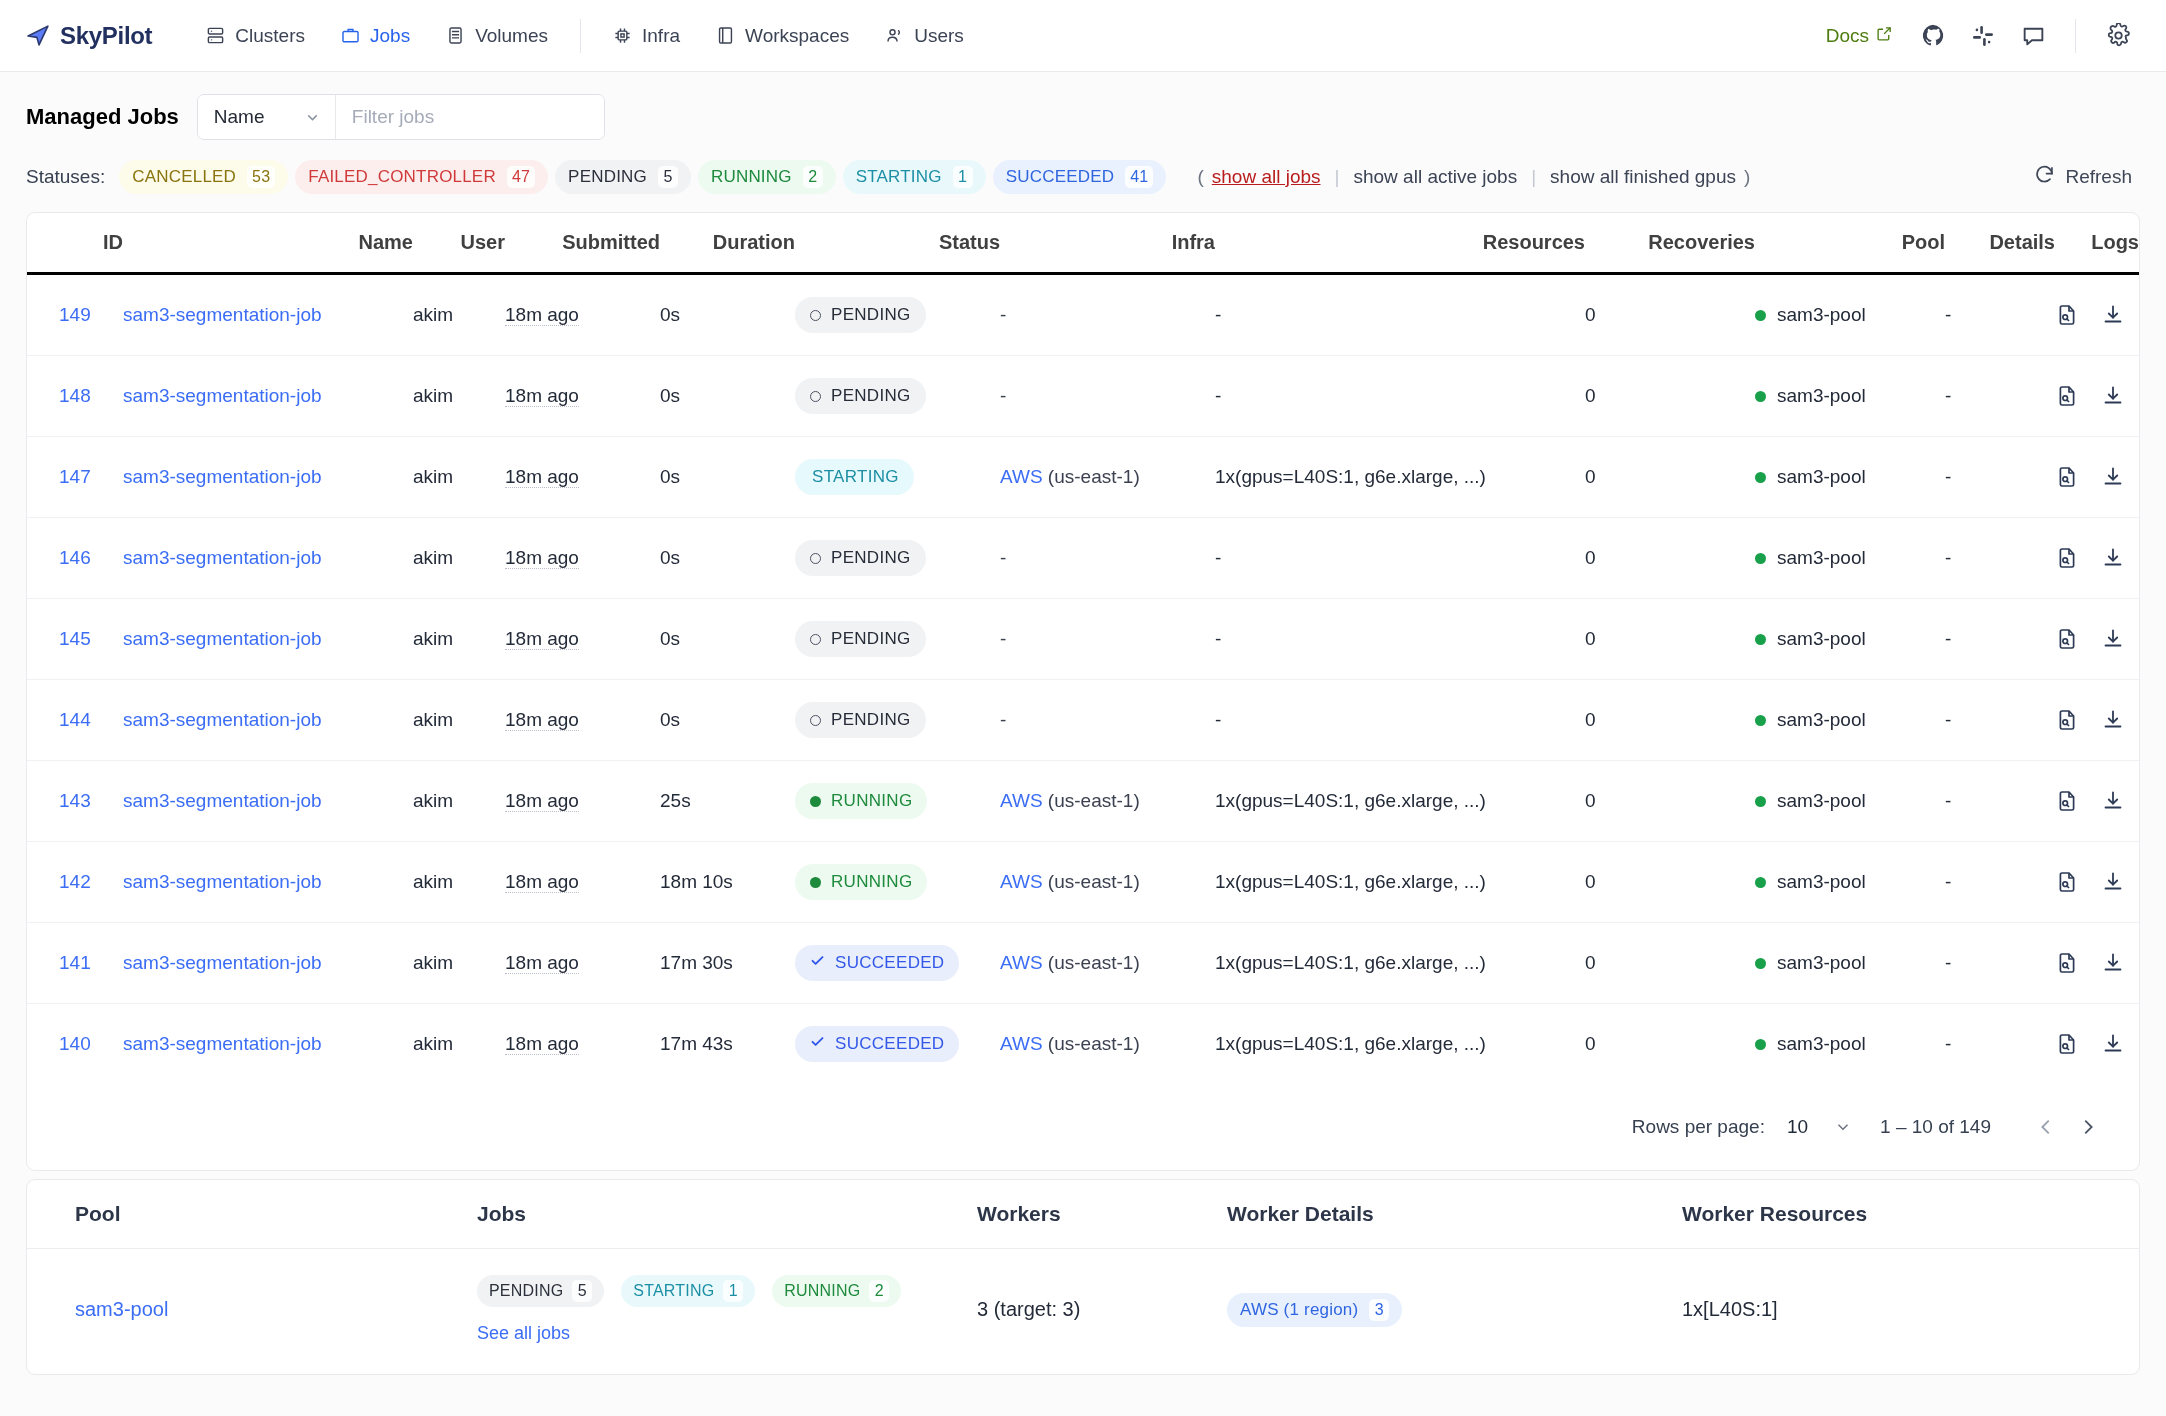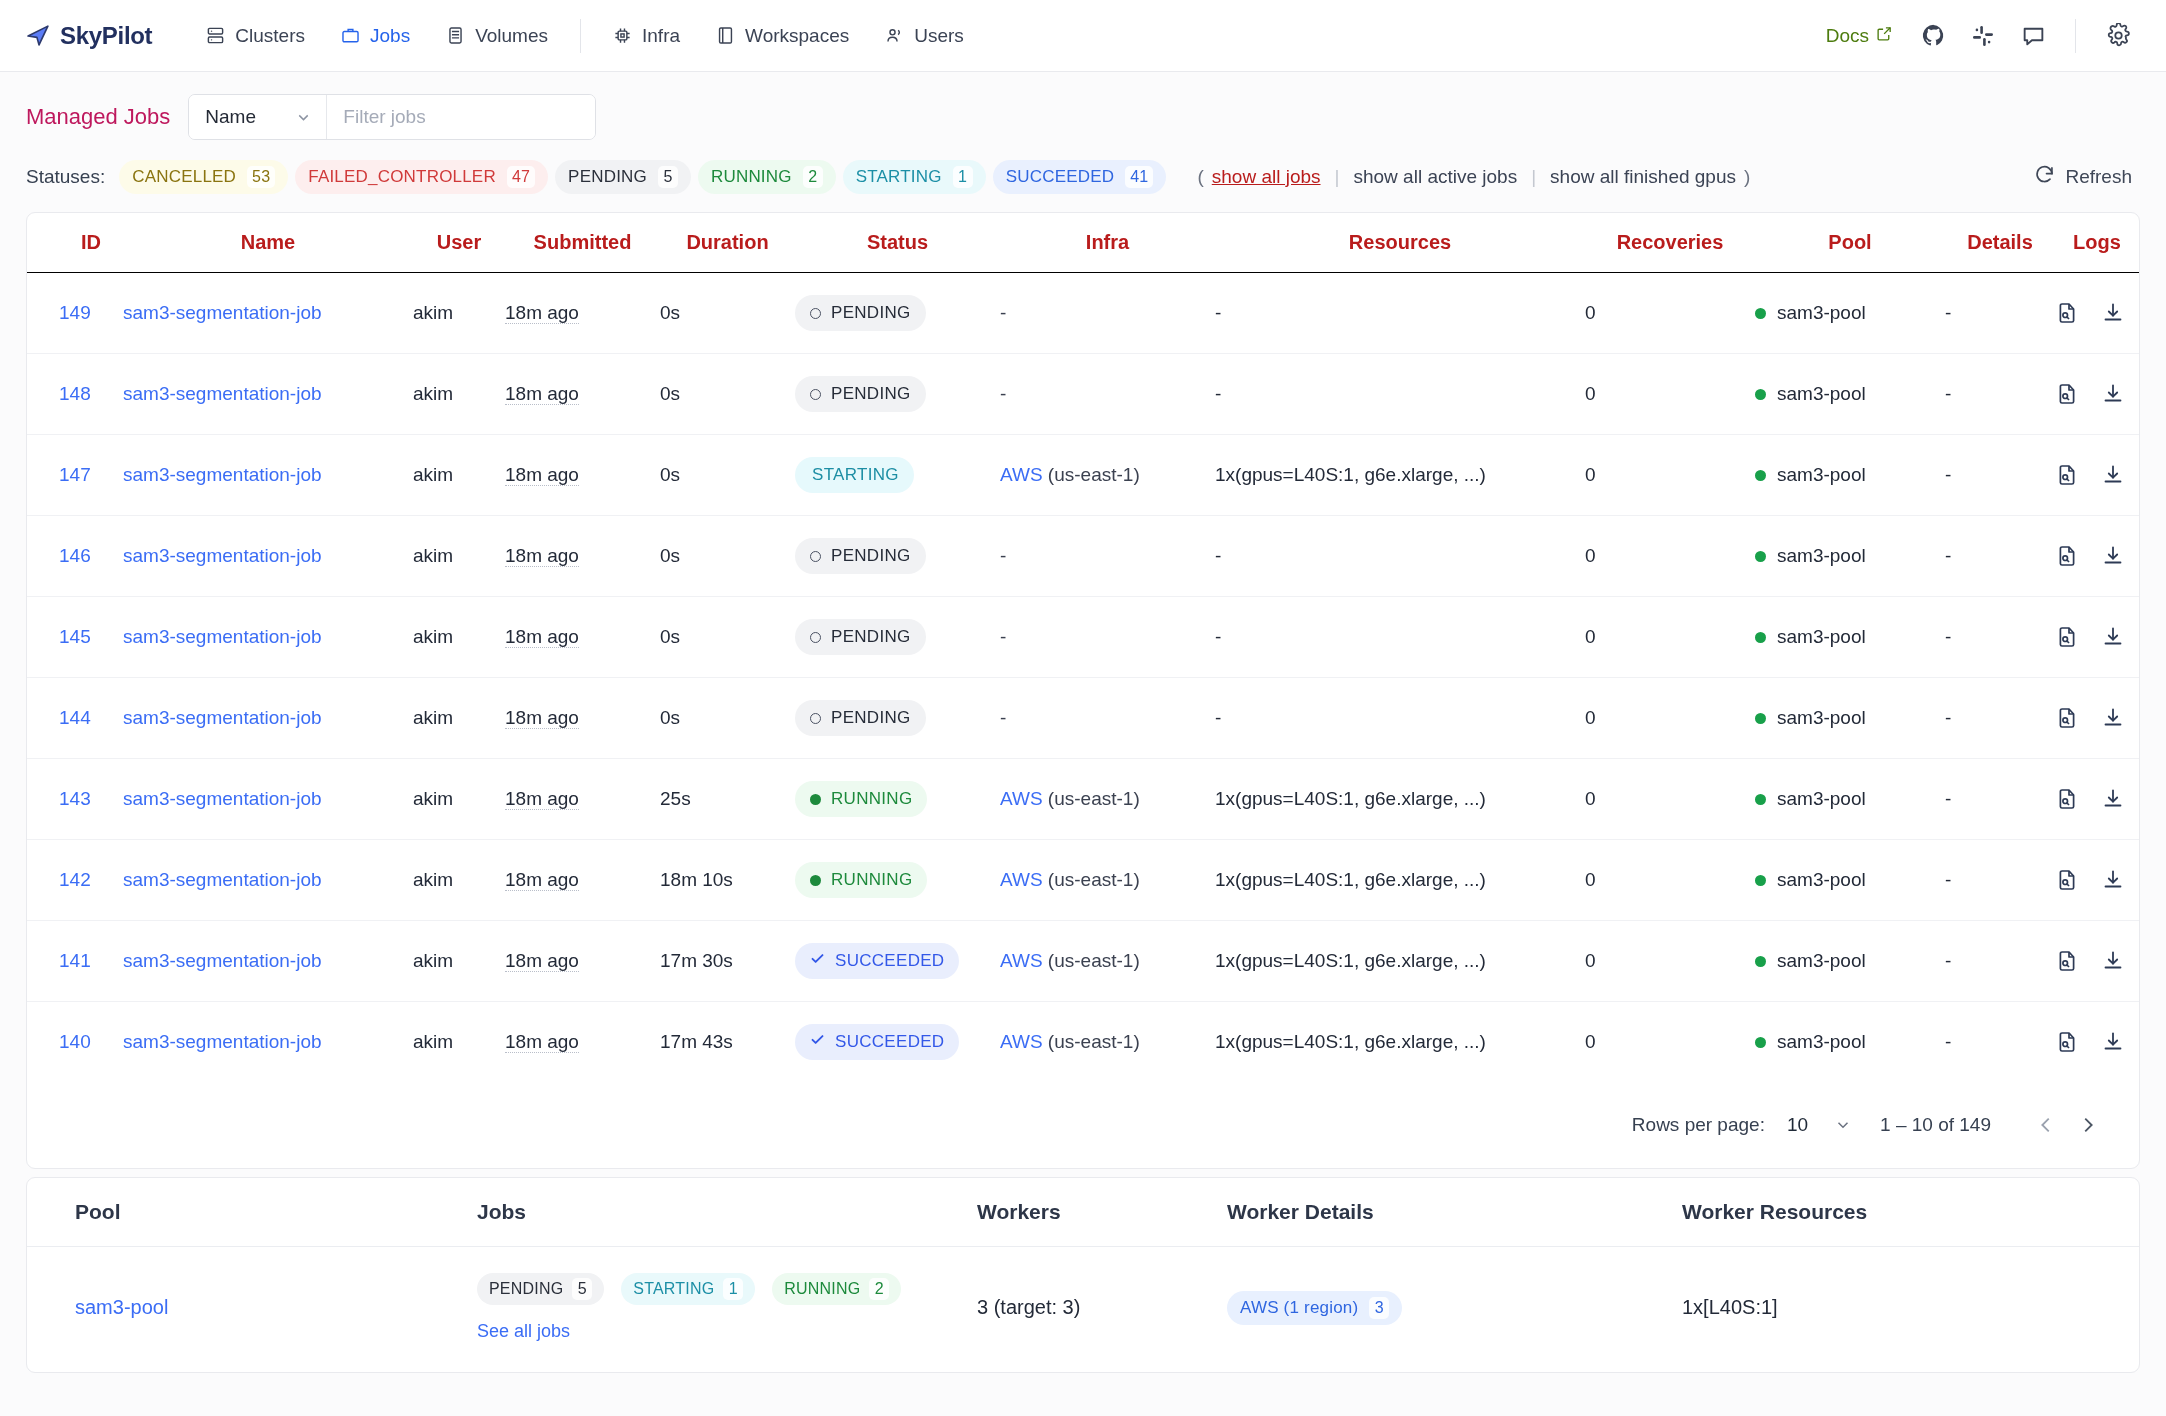--- a/index.html
+++ b/index.html
@@ -80,22 +80,22 @@
 
   
   .filterbar {
     display: flex;
     align-items: center;
     gap: 0;
     padding: 22px 26px 12px 26px;
   }
   .filter-title {
     font-size: 22px;
-    color: #be185d;
-    font-weight: 400;
+    color: #000000;
+    font-weight: 700;
     margin-right: 18px;
     white-space: nowrap;
   }
   .filter-group {
     display: flex;
     align-items: stretch;
     border: 1px solid #dfe1e6;
     border-radius: 7px;
     background: #fff;
     height: 46px;
@@ -198,26 +198,26 @@
   
   .card {
     margin: 0 26px;
     background: #fff;
     border: 1px solid #e9eaee;
     border-radius: 9px;
     overflow: hidden;
   }
   table.jobs { width: 100%; border-collapse: collapse; table-layout: fixed; }
   table.jobs th {
-    text-align: center;
+    text-align: right;
     font-size: 20px;
     font-weight: 700;
-    color: #b91c1c;
+    color: #404040;
     padding: 18px 0 18px 0;
-    border-bottom: 1px solid #000000;
+    border-bottom: 3px solid #000000;
     white-space: nowrap;
   }
   table.jobs td {
     font-size: 19px;
     color: #232a38;
     padding: 22px 0;
     border-bottom: 1px solid #f0f1f4;
     vertical-align: middle;
     white-space: nowrap;
   }

